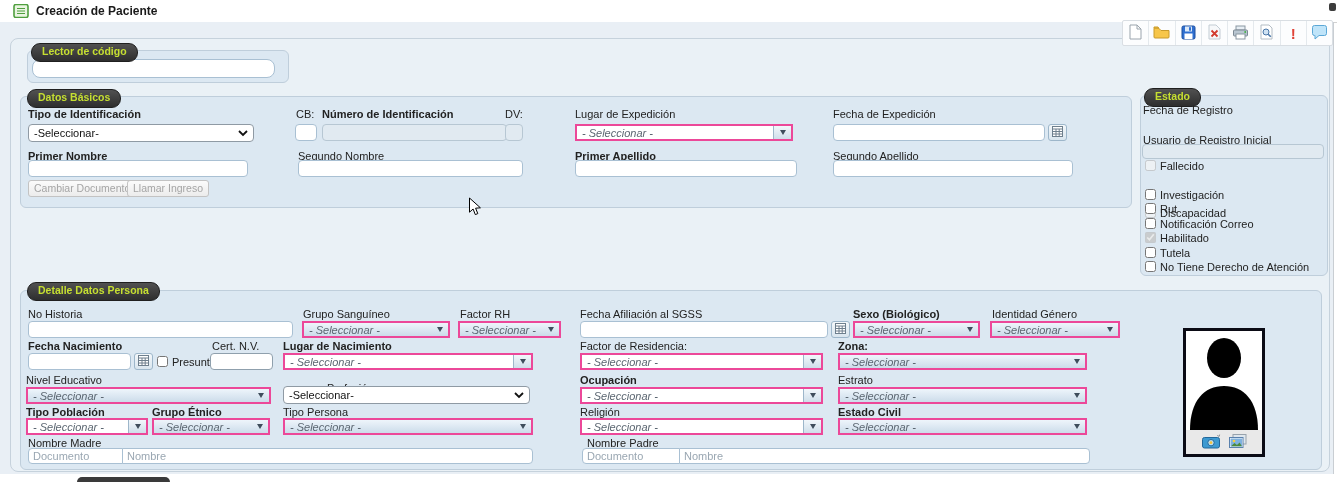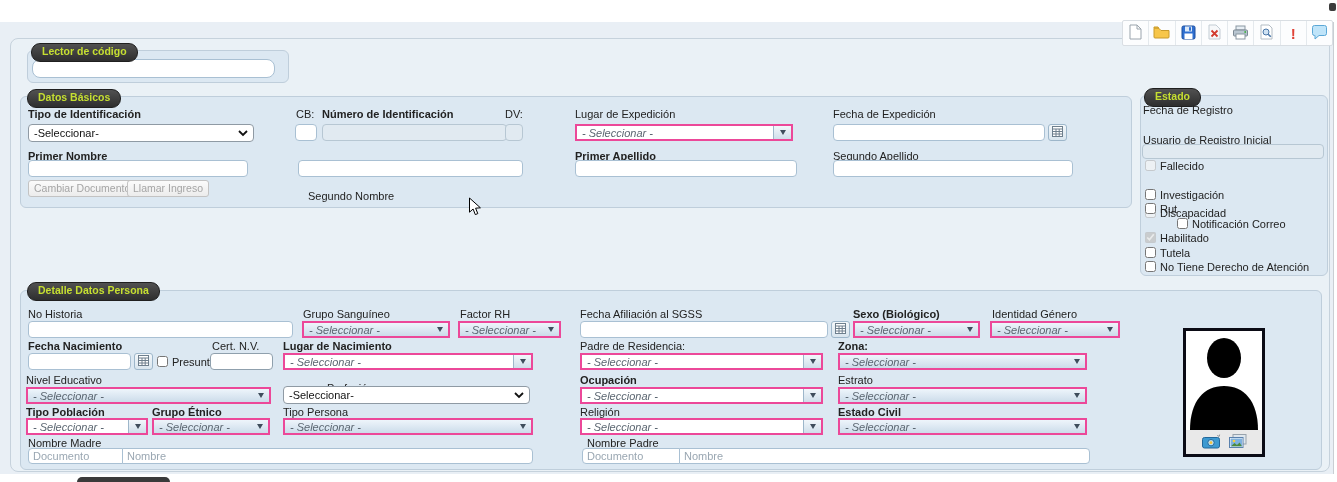--- a/index.html
+++ b/index.html
@@ -85,20 +85,29 @@
   .photo .strip{height:24px;background:#e9e9e9;display:flex;align-items:center;justify-content:center;gap:7px;flex:none;}
   .iconbtn{display:flex;align-items:center;justify-content:center;cursor:pointer;}
 
   .cursor{position:absolute;left:468px;top:197px;z-index:9;}
 </style>
 </head>
 <body>
 
 <div class="screen">
 
+  <div class="titlebar">
+    <span class="title-icon">
+      <svg width="16" height="14">
+          <rect x="1" y="0.5" width="14" height="13" rx="2" fill="#eaf5e2" stroke="#4f9f3f" stroke-width="1.6"></rect>
+          <path d="M4 4.5h8M4 7h8M4 9.5h8" stroke="#4f9f3f" stroke-width="1.2"></path>
+        </svg>
+    </span>
+    <span class="ttl">Creación de Paciente</span>
+  </div>
   <div class="corner-dot"></div>
 
   <div class="main-bg"></div>
   <div class="outer-panel"></div>
 
   <div class="toolbar">
     <div class="tbtn">
         <span><svg width="15" height="16">
             <path d="M2 1h7l4 4v10H2z" fill="#fff" stroke="#9aa4ad"></path>
             <path d="M9 1v4h4" fill="none" stroke="#9aa4ad"></path>
@@ -186,21 +195,21 @@
   <div class="cal" style="left:1048px;top:124px;">
       <span><svg width="11" height="11">
           <rect x="0.5" y="0.5" width="10" height="10" fill="#fff" stroke="#6e7f8d"></rect>
           <path d="M0.5 3h10M4 3v7.5M7.2 3v7.5M0.5 5.5h10M0.5 8h10" stroke="#6e7f8d"></path>
         </svg></span>
     </div>
 
   <span class="lbl b" style="left:28px;top:150px;">Primer Nombre</span>
   <input class="inp" style="left: 28px; top: 160px; width: 220px;">
 
-  <span class="lbl" style="left:308px;top:150px;margin-top:40px;">Segundo Nombre</span>
+  <span class="lbl" style="left:298px;top:150px;">Segundo Nombre</span>
   <input class="inp" style="left: 298px; top: 160px; width: 225px;">
 
   <span class="lbl b" style="left:575px;top:150px;">Primer Apellido</span>
   <input class="inp" style="left: 575px; top: 160px; width: 222px;">
 
   <span class="lbl" style="left:833px;top:150px;">Segundo Apellido</span>
   <input class="inp" style="left: 833px; top: 160px; width: 240px;">
 
   <button class="pbtn" style="left:28px;top:180px;" disabled="">Cambiar Documento</button>
   <button class="pbtn" style="left:127px;top:180px;" disabled="">Llamar Ingreso</button>
@@ -222,21 +231,21 @@
     <span>Discapacidad</span>
     </label>
   <label class="chkrow" style="left:1145px;top:188px;">
     <input type="checkbox" style="">
     <span>Investigación</span>
     </label>
   <label class="chkrow" style="left:1145px;top:202px;">
     <input type="checkbox" style="">
     <span>Rut</span>
     </label>
-  <label class="chkrow" style="left:1145px;top:217px;margin-left:32px;">
+  <label class="chkrow" style="left:1145px;top:217px;">
     <input type="checkbox" style="">
     <span>Notificación Correo</span>
     </label>
   <label class="chkrow" style="left:1145px;top:231px;">
     <input type="checkbox" disabled="" checked="" style="">
     <span>Habilitado</span>
     </label>
   <label class="chkrow" style="left:1145px;top:246px;">
     <input type="checkbox" style="">
     <span>Tutela</span>
@@ -310,21 +319,21 @@
   <input class="inp grayborder" style="left: 210px; top: 353px; width: 63px;">
 
   <span class="lbl b" style="left:283px;top:340px;">Lugar de Nacimiento</span>
   <div class="combo" style="left:283px;top:353px;width:250px;">
     <span class="txt">- Seleccionar -</span>
       <span class="dbtn">
         <i class="tri"></i>
       </span>
     </div>
 
-  <span class="lbl" style="left:580px;top:340px;">Padre de Residencia:</span>
+  <span class="lbl" style="left:580px;top:340px;">Factor de Residencia:</span>
   <div class="combo" style="left:580px;top:353px;width:243px;">
     <span class="txt">- Seleccionar -</span>
       <span class="dbtn">
         <i class="tri"></i>
       </span>
     </div>
 
   <span class="lbl b" style="left:838px;top:340px;">Zona:</span>
   <div class="combo blue" style="left:838px;top:353px;width:249px;">
     <span class="txt">- Seleccionar -</span>

